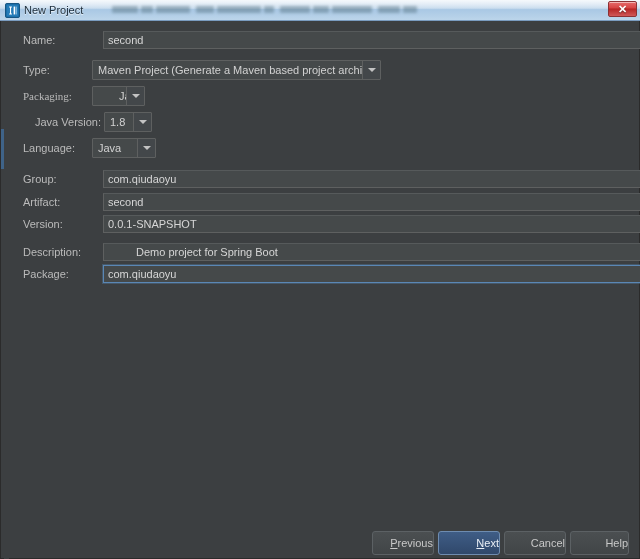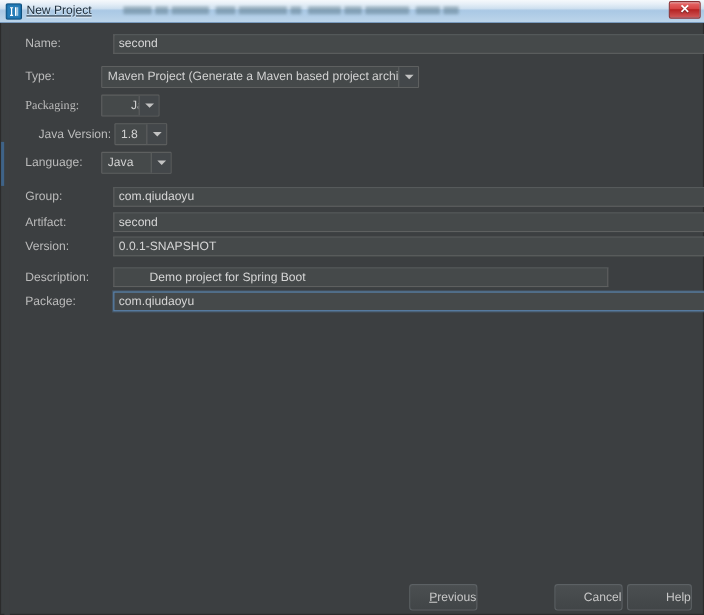--- a/index.html
+++ b/index.html
@@ -54,21 +54,20 @@
     width: 15px; height: 15px;
   }
   #title-text {
     position: absolute;
     left: 24px; top: 4px;
     font-family: "Liberation Sans", sans-serif;
     font-size: 11px;
     color: #20313f;
     text-shadow: 0 1px 1px rgba(255,255,255,.85);
     white-space: nowrap;
-    text-decoration: underline;
   }
   
   #title-redacted {
     position: absolute;
     left: 112px; top: 3px;
     width: 320px; height: 13px;
     overflow: hidden;
     opacity: .45;
     filter: blur(1.6px);
   }
@@ -325,33 +324,36 @@
       <input class="text-input" type="text" readonly="" style="left: 91px; top: 0px; width: 538px;" value="second">
     </div>
 
     <div class="form-row" style="top:194px; width:620px;">
       <div class="form-label">Version:</div>
       <input class="text-input" type="text" readonly="" style="left: 91px; top: 0px; width: 538px;" value="0.0.1-SNAPSHOT">
     </div>
 
     <div class="form-row" style="top:222px; width:638px;">
       <div class="form-label">Description:</div>
-      <input class="text-input" type="text" readonly="" style="left: 91px; top: 0px; width: 450px; padding-left: 32px;" value="Demo project for Spring Boot">
+      <input class="text-input" type="text" readonly="" style="left: 91px; top: 0px; width: 538px; padding-left: 32px;" value="Demo project for Spring Boot">
     </div>
 
     <div class="form-row" style="top:244px; width:638px;">
       <div class="form-label">Package:</div>
       <input class="text-input focused" type="text" readonly="" style="left: 91px; top: 0px; width: 538px;" value="com.qiudaoyu">
     </div>
 
     <div id="button-bar">
       <button class="dlg-button" style="left:371px; width:62px;">
         <span class="mnemonic">P</span><span>revious</span>
       </button>
 
+      <button class="dlg-button default-button" style="left:437px; width:62px;">
+        <span class="mnemonic">N</span><span>ext</span>
+      </button>
 
       <button class="dlg-button" style="left:503px; width:62px;">Cancel</button>
 
       <button class="dlg-button" style="left:569px; width:59px;">Help</button>
     </div>
 
   </div>
 </div>
 
 </body></html>

